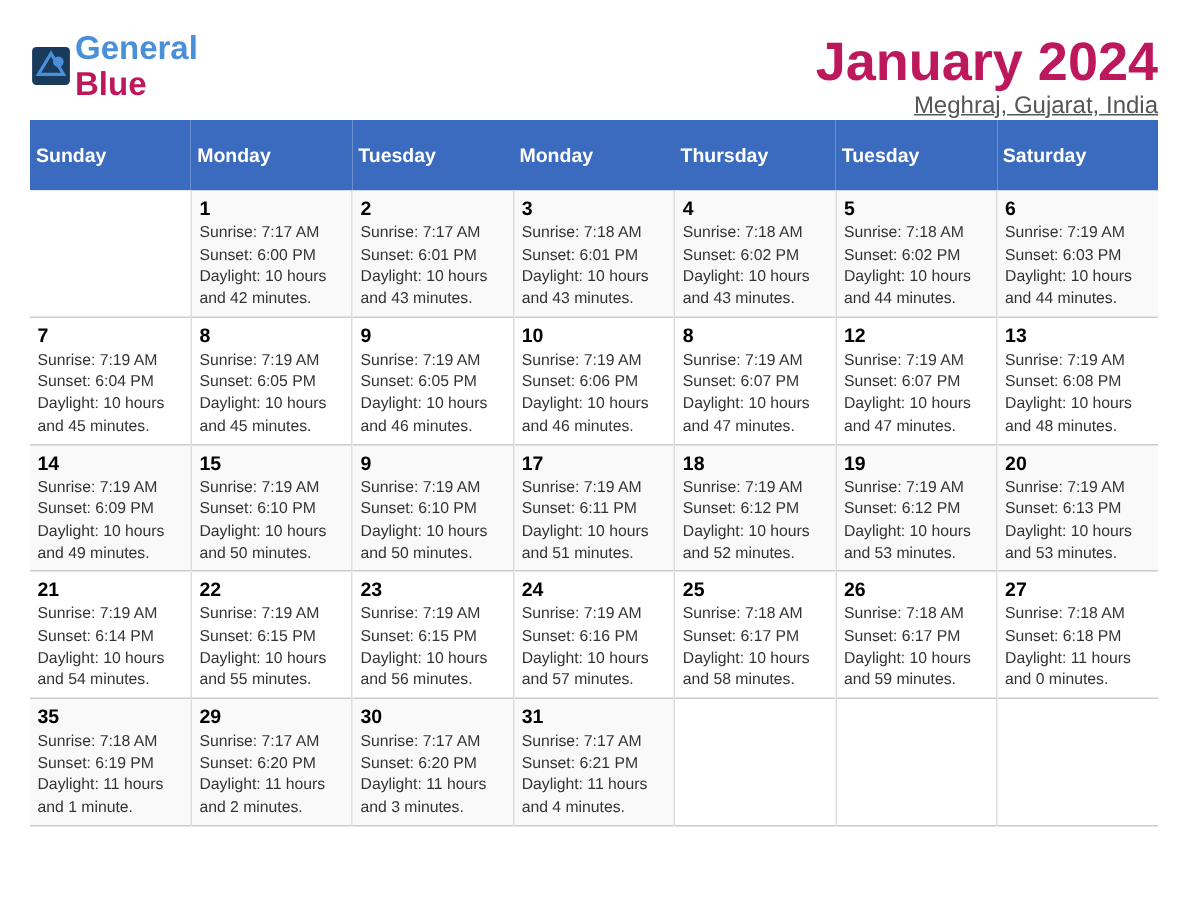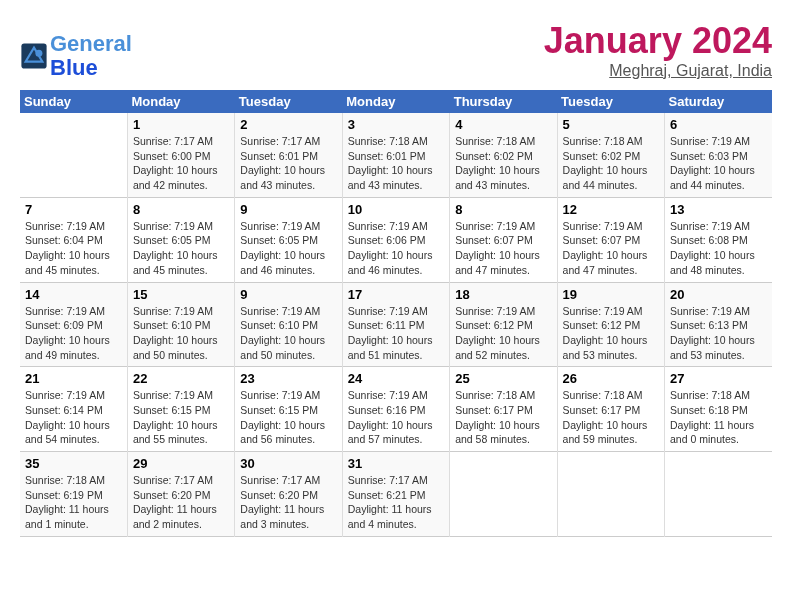--- a/index.html
+++ b/index.html
@@ -6,22 +6,21 @@
     body {
       font-family: Arial, sans-serif;
       background: #fff;
       width: 792px;
       min-height: 612px;
       padding: 20px;
     }
     .header {
       display: flex;
       justify-content: space-between;
-      align-items: flex-end;
-      margin-bottom: 10px;
+      align-items: flex-start;
     }
     .logo {
       display: flex;
       align-items: center;
     }
     .logo-text {
       font-size: 22px;
       font-weight: bold;
       color: #1a3a5c;
       line-height: 1.1;
@@ -48,21 +47,21 @@
       text-decoration: underline;
     }
     table {
       width: 100%;
       border-collapse: collapse;
       font-size: 11px;
     }
     thead tr th {
       background: #3a6bbf;
       color: #fff;
-      padding: 4px 4px;
+      padding: 16px 4px;
       text-align: left;
       font-size: 13px;
       font-weight: bold;
     }
     tbody tr {
       border-bottom: 1px solid #ccc;
     }
     tbody tr:nth-child(odd) {
       background: #f9f9f9;
     }
@@ -96,21 +95,21 @@
 <div class="header">
   <div class="logo">
     <svg class="logo-icon" viewBox="0 0 40 40">
       <rect x="2" y="2" width="36" height="36" rx="4" fill="#1a3a5c"></rect>
       <polygon points="20,8 32,28 8,28" fill="none" stroke="#4a90d9" stroke-width="3"></polygon>
       <circle cx="27" cy="16" r="5" fill="#4a90d9"></circle>
     </svg>
     <div>
       <div class="logo-text">
         <span>General</span><br>
-        <span style="color:#1d4ed8;">Blue</span>
+        <span style="color:#be185d;">Blue</span>
       </div>
     </div>
   </div>
   <div class="title-block">
     <div class="month-year">January 2024</div>
     <div class="location">Meghraj, Gujarat, India</div>
   </div>
 </div>
 
 <table>

